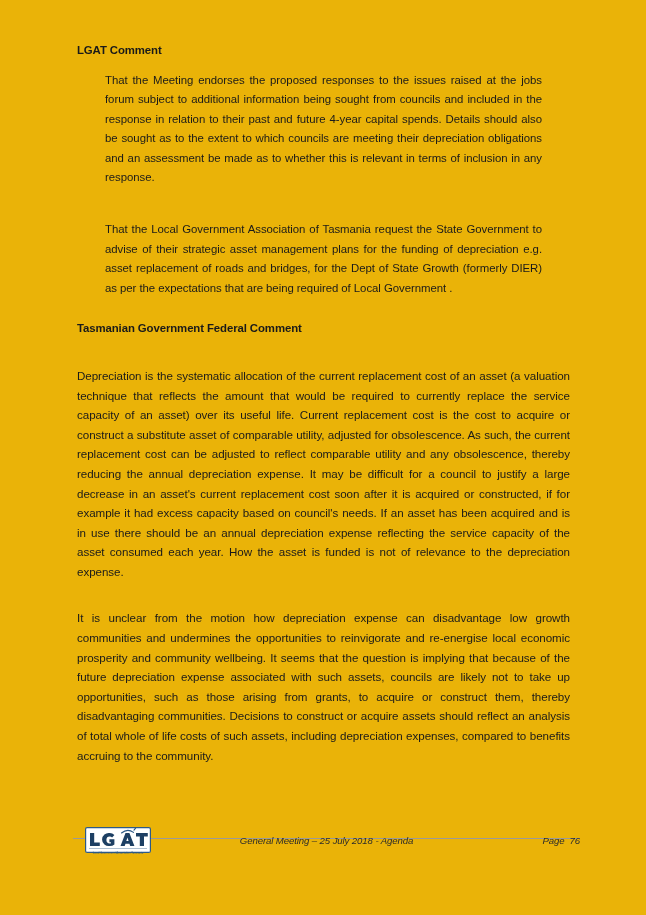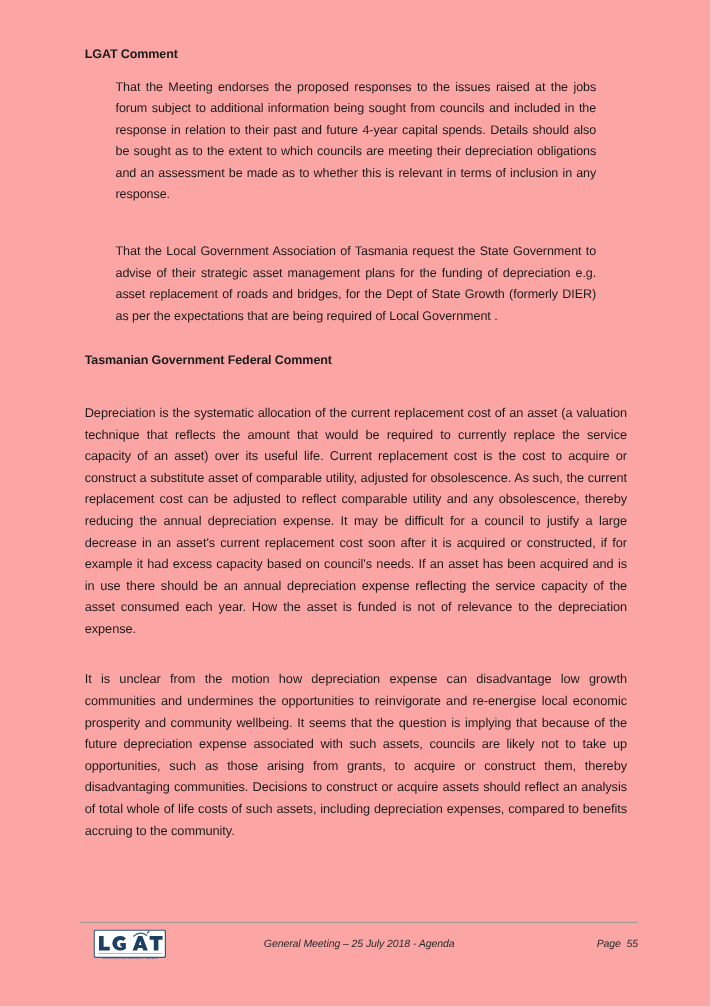--- a/index.html
+++ b/index.html
@@ -15,21 +15,21 @@
     color: #1a1a1a;
     overflow: hidden;
   }
 
   .page {
     position: absolute;
     left: 0;
     top: 0;
     width: 646px;
     height: 915px;
-    background: #fca5a5;
+    background: #eab308;
   }
 
   .content {
     position: absolute;
     left: 77px;
     top: 42px;
     width: 493px;
   }
 
   .section-heading {
@@ -72,21 +72,21 @@
     left: 73px;
     top: 838px;
     width: 507px;
     height: 1px;
     background: #9a9a9a;
   }
 
   .footer {
     position: absolute;
     left: 73px;
-    top: 842px;
+    top: 824px;
     width: 507px;
     height: 40px;
   }
 
   .footer-logo {
     position: absolute;
     left: 12px;
     top: 3px;
     width: 66px;
     height: 32px;
@@ -193,17 +193,17 @@
 
         <path d="M49.0 3.2 l1.6 -2.0" fill="none" stroke="#2e5a86" stroke-width="1.1" stroke-linecap="round"></path>
 
         <rect x="4" y="21.3" width="58" height="0.7" fill="#2e5a86" opacity="0.55"></rect>
       </svg>
       <div class="logo-tagline">Local Government Association Tasmania</div>
     </div>
 
     <div class="footer-center">General Meeting – 25 July 2018 - Agenda</div>
 
-    <div class="footer-page">Page  55</div>
+    <div class="footer-page">Page  76</div>
 
   </div>
 
 </div>
 
 </body></html>

